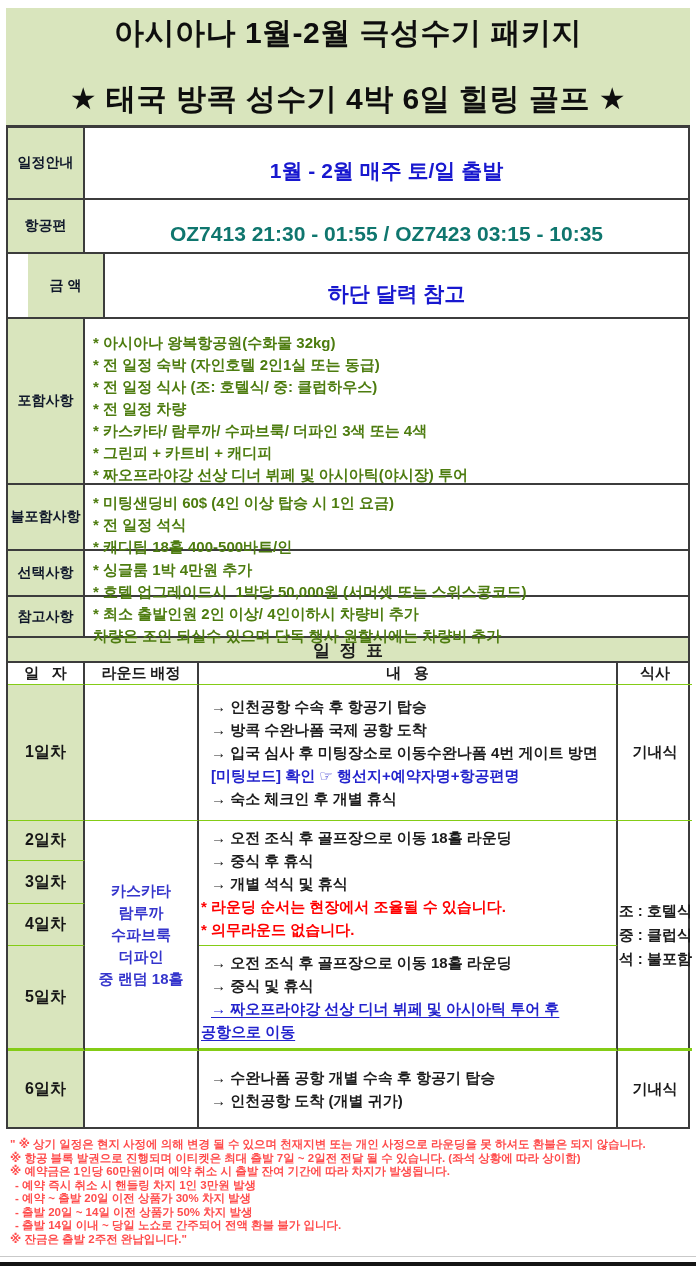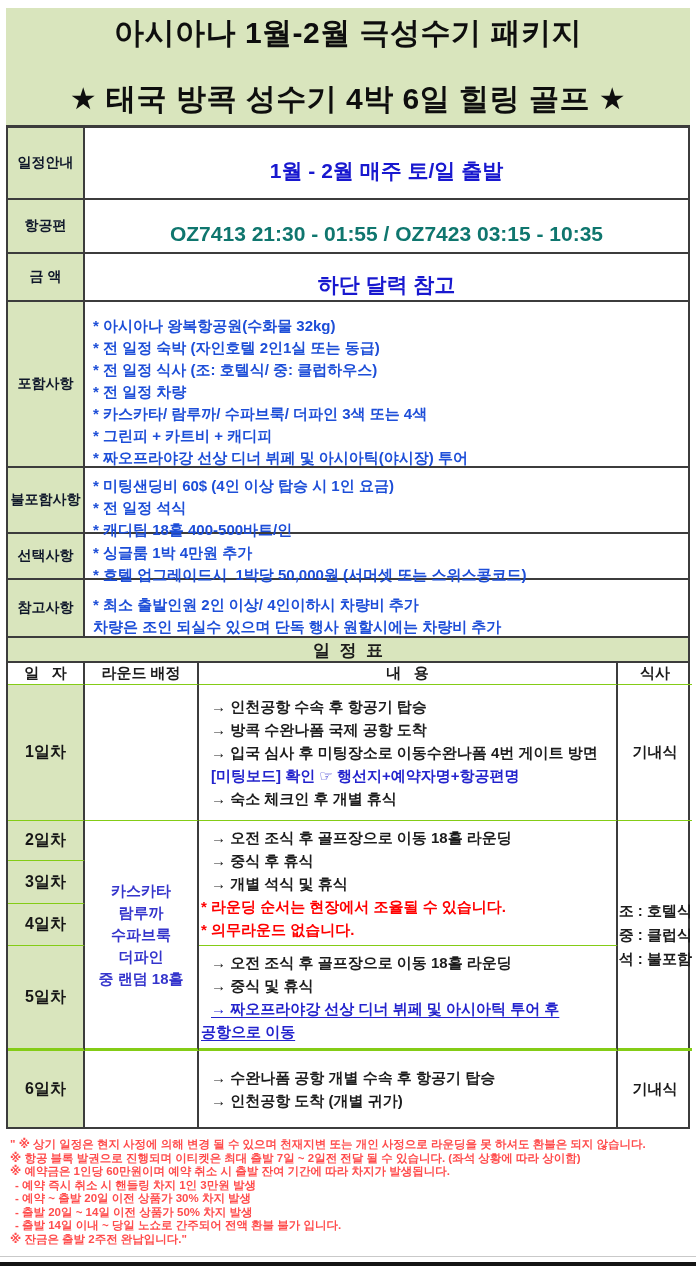--- a/index.html
+++ b/index.html
@@ -16,33 +16,33 @@
     margin: 8px 6px 0 6px; height: 117px; background: #d9e5bd;
     display: flex; flex-direction: column; justify-content: center; gap: 25px;
     text-align: center;
   }
   .title-line { font-size: 30px; font-weight: bold; color: #0e0e0e; white-space: pre; letter-spacing: .5px; }
 
   
   .info { margin: 0 6px; border: 2px solid #3c3c3c; border-top-width: 3px; }
   .info-row { display: flex; align-items: stretch; border-bottom: 2px solid #3c3c3c; }
   .info-row:last-child { border-bottom: none; }
-  .h72 { height: 72px; } .h54 { height: 54px; } .h52 { height: 48px; }
-  .h166 { height: 166px; } .h66 { height: 66px; } .h46 { height: 46px; } .h56 { height: 56px; }
+  .h72 { height: 72px; } .h54 { height: 54px; } .h52 { height: 65px; padding-left: 20px; }
+  .h166 { height: 166px; } .h66 { height: 66px; } .h46 { height: 46px; } .h56 { height: 39px; }
   .ilabel {
     flex: 0 0 77px; width: 77px; background: #d9e5bd; border-right: 2px solid #3c3c3c;
     display: flex; align-items: center; justify-content: center;
     font-size: 14px; font-weight: bold; color: #0f172a; white-space: pre;
   }
   .ivalue { flex: 1; min-width: 0; margin-top: 16px; }
   .vcenter { display: flex; align-items: center; justify-content: center; text-align: center;
              font-size: 21px; font-weight: bold; white-space: pre; color: #0f766e; }
   .vblue { color: #1818cf; }
   .vlines { display: flex; flex-direction: column; justify-content: center; padding: 4px 8px;
-            font-size: 15px; font-weight: bold; color: #1d4ed8; }
+            font-size: 15px; font-weight: bold; color: #4d7c0f; }
   .vlines .tl { line-height: 22px; white-space: pre-wrap; }
 
   
   .sched { margin: 0 6px; border: 2px solid #3c3c3c; border-top: none; }
   .sched-title {
     height: 25px; line-height: 25px; background: #d9e5bd; text-align: center;
     font-size: 17px; font-weight: bold; border-bottom: 2px solid #3c3c3c; white-space: pre;
   }
   .grid { display: grid; grid-template-columns: 77px 114px 419px 74px;
           grid-template-rows: 22px 136px 40px 43px 42px 105px 76px; }

